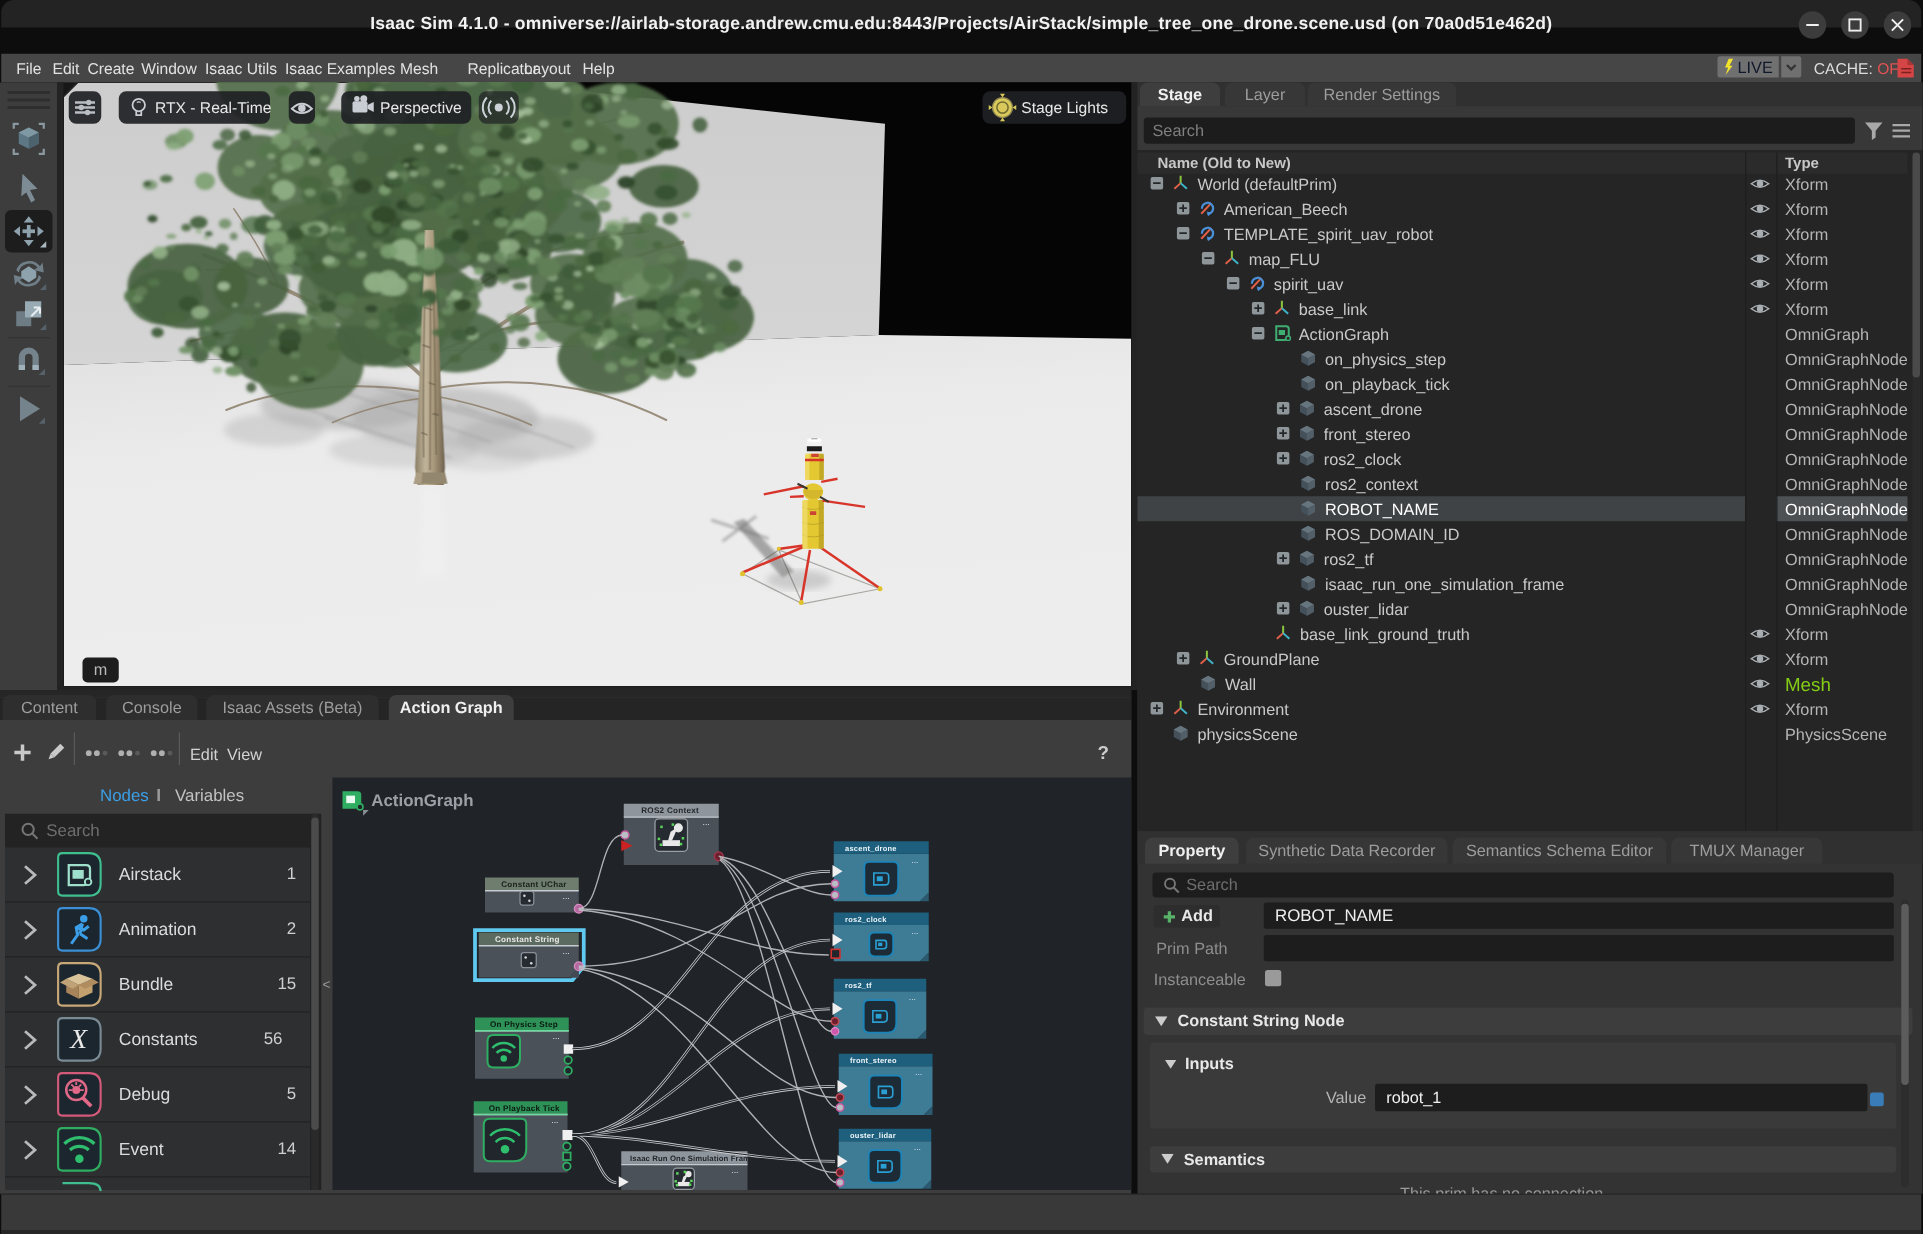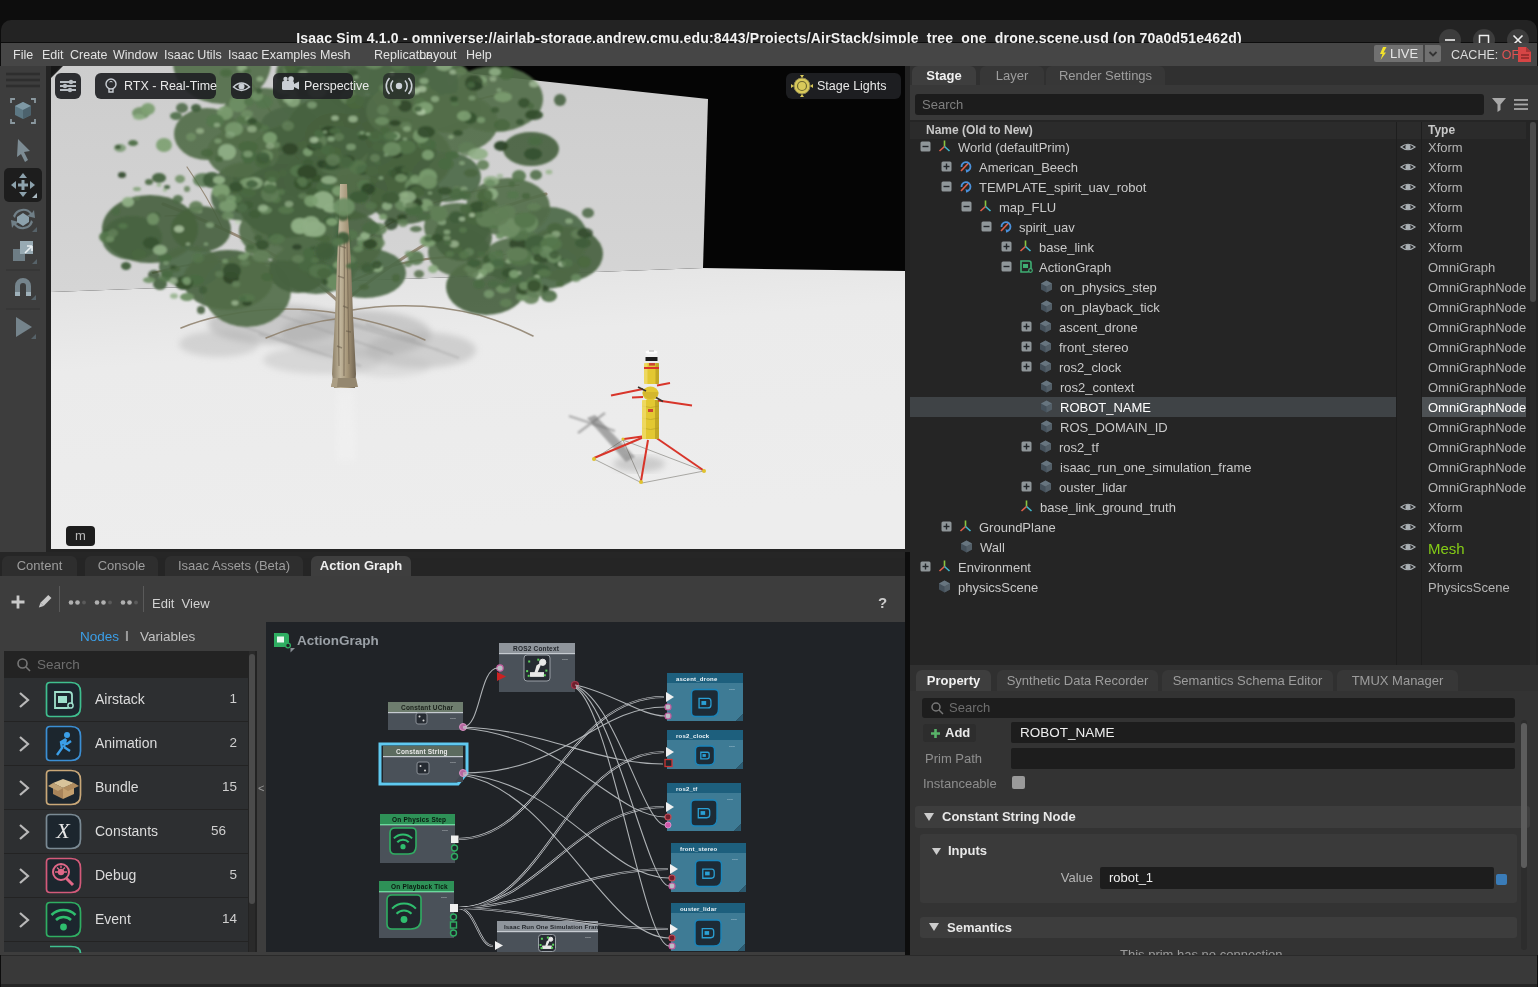--- a/index.html
+++ b/index.html
@@ -2,21 +2,21 @@
 <html><head>
 <meta charset="utf-8">
 <style>
   * { margin:0; padding:0; box-sizing:border-box; }
   html,body { width:1538px; height:987px; background:#0d0d0d; overflow:hidden;
     font-family:"Liberation Sans", sans-serif; }
   #app { position:absolute; left:0; top:0; width:1538px; height:987px; background:#0d0d0d; }
   .abs { position:absolute; }
 
   
-  #titlebar { position:absolute; left:1px; top:20px; width:1536px; height:22px;
+  #titlebar { position:absolute; left:1px; top:0; width:1536px; height:22px;
     background:#232323; border-radius:10px 10px 0 0; }
   #title-text { position:absolute; width:100%; top:10px; text-align:center;
     color:#f2f2f2; font-size:14px; font-weight:bold; letter-spacing:0.2px; }
   .winbtn { position:absolute; top:9px; width:22px; height:22px; border-radius:50%;
     background:#3c3c3c; color:#efefef; }
 
   
   #menubar { position:absolute; left:1px; top:43px; width:1536px; height:23px; background:#464646; }
   .menuitem { position:absolute; top:5px; color:#e2e2e2; font-size:12.5px; }
 
@@ -70,21 +70,21 @@
     <span class="menuitem" style="left:227px;">Isaac Examples</span>
     <span class="menuitem" style="left:319px;">Mesh</span>
     <span class="menuitem" style="left:373px;">Replicator</span>
     <span class="menuitem" style="left:418px;">Layout</span>
     <span class="menuitem" style="left:465px;">Help</span>
 
     <div style="position:absolute; left:1373px; top:2px; width:49px; height:17px; background:#707070; border-radius:2px 0 0 2px;">
       <svg width="49" height="17">
           <path d="M9 2 L6 9 L8.5 9 L6.5 15 L12 7.5 L9.5 7.5 L12.5 2 Z" fill="#f3e32a"></path>
         </svg>
-      <span style="position:absolute; left:16px; top:1px; color:#e5e5e5; font-size:13px;">LIVE</span>
+      <span style="position:absolute; left:16px; top:1px; color:#0f172a; font-size:13px;">LIVE</span>
     </div>
     <div style="position:absolute; left:1424px; top:2px; width:16px; height:17px; background:#707070; border-radius:0 2px 2px 0;">
       <svg width="16" height="17">
           <path d="M4.5 7 L8 10.5 L11.5 7" stroke="#333" stroke-width="1.8" fill="none"></path>
         </svg>
     </div>
     <span style="position:absolute; left:1450px; top:5px; font-size:12.5px; color:#dcdcdc;">CACHE: <span style="color:#e05252;">OFF</span></span>
     <svg style="position:absolute; left:1516px; top:3px;" width="15" height="17">
         <path d="M1 1 L9 1 L14 6 L14 16 L1 16 Z" fill="#d64545"></path>
         <path d="M9 1 L9 6 L14 6 Z" fill="#a83434"></path>
@@ -877,21 +877,21 @@
       <span style="margin-left:3px;">RTX - Real-Time</span>
     </div>
     <div class="vpbtn" style="left:180px; width:21px;">
       <svg width="21" height="26">
           <g transform="translate(10.5,13)">
             <path d="M-8 1 Q0 -7 8 1 Q0 8 -8 1 Z" fill="none" stroke="#c9ced4" stroke-width="1.5"></path>
             <circle cx="0" cy="0.5" r="3" fill="#c9ced4"></circle>
           </g>
         </svg>
     </div>
-    <div class="vpbtn" style="left:222px; width:80px;">
+    <div class="vpbtn" style="left:222px; width:104px;">
       <svg width="24" height="26" style="float:left;margin-left:5px;">
           <g fill="#c9ced4">
             <rect x="4" y="8" width="12" height="9" rx="1.5"></rect>
             <path d="M16 11 L21 8.5 L21 16.5 L16 14 Z"></path>
             <circle cx="7.5" cy="6" r="2.2"></circle>
             <circle cx="13" cy="6" r="2.8"></circle>
           </g>
         </svg>
       <span style="margin-left:2px;">Perspective</span>
     </div>

